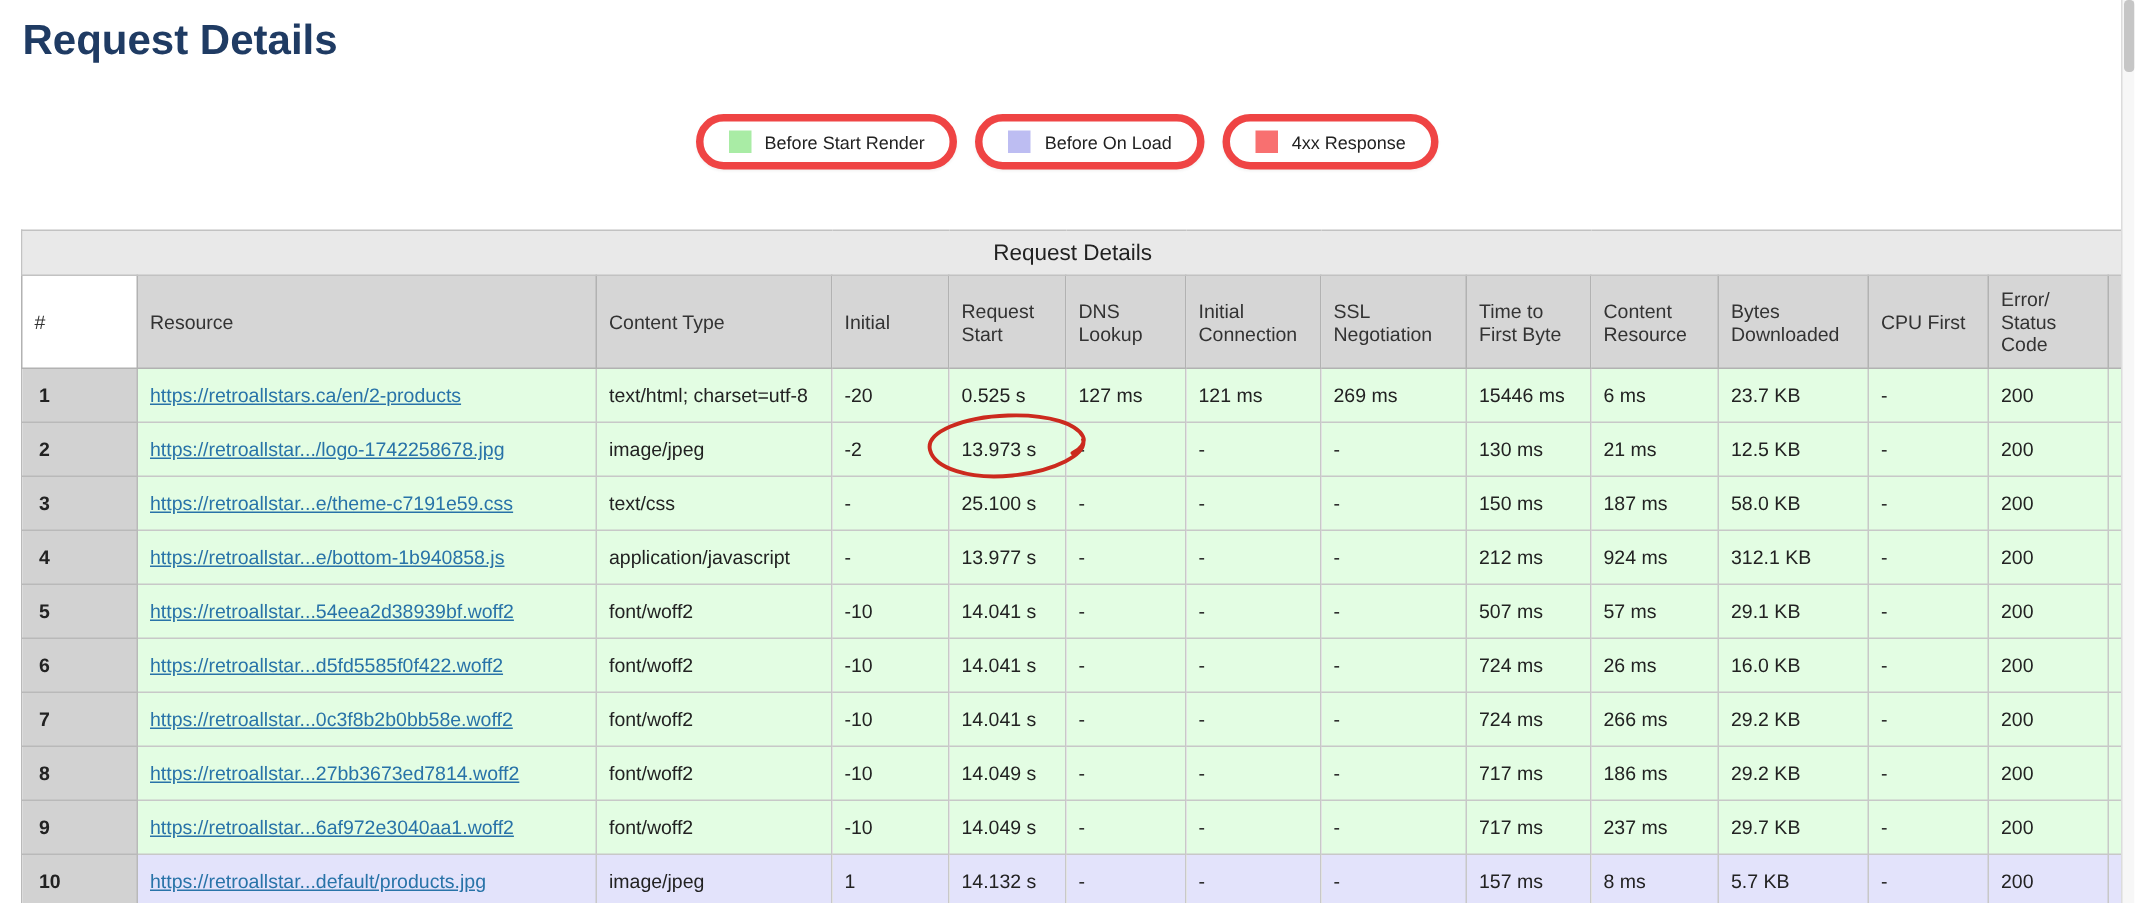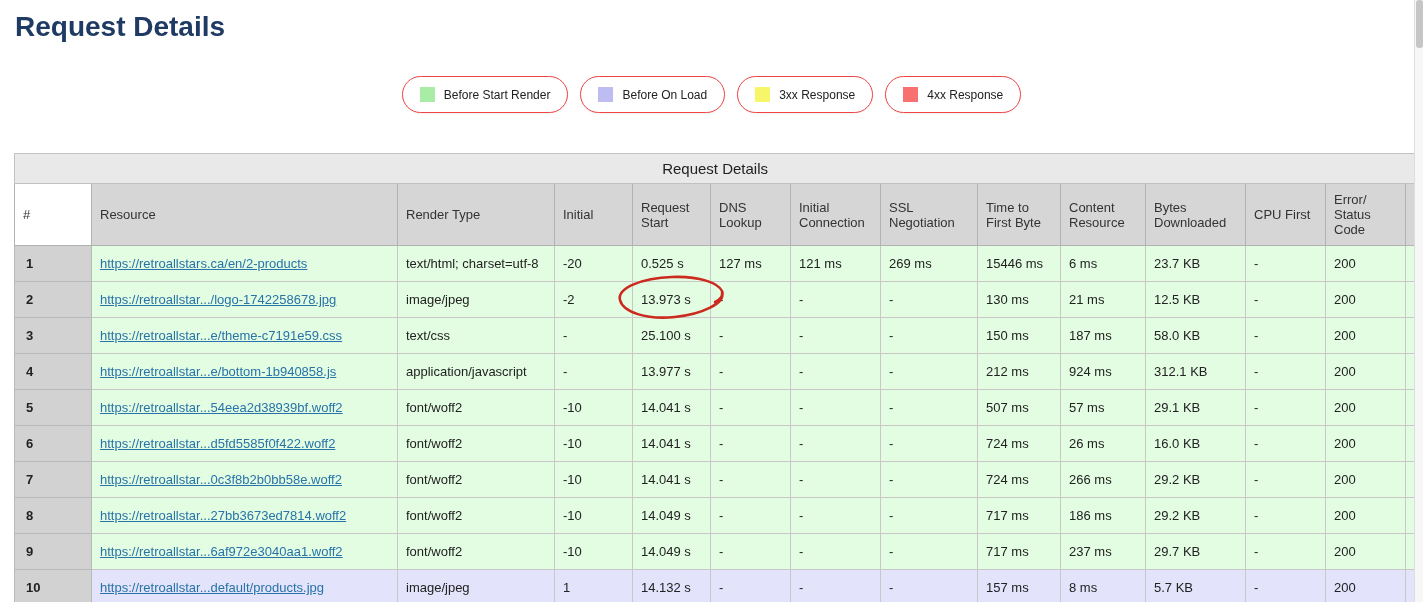--- a/index.html
+++ b/index.html
@@ -15,21 +15,21 @@
     font-size: 28px; line-height: 34px; font-weight: 700;
     color: var(--title-color, #1f3b63);
   }
   .legend {
     margin-top: 32px;
     display: flex; justify-content: center; align-items: center; gap: 12px;
   }
   .legend-pill {
     display: inline-flex; align-items: center; gap: 9px;
     height: 37px; padding: 0 17px;
-    background: #fff; border: 1px solid #ef4444; border-radius: 19px;
+    background: #fff; border: 5px solid #ef4444; border-radius: 19px;
     box-shadow: 0 1px 2px rgba(0,0,0,0.06);
   }
   .swatch { width: 15px; height: 15px; display: inline-block; }
   .legend-label { font-size: 12px; color: #222; white-space: nowrap; }
 
   .table-wrap { position: relative; margin: 40px 0 0 14px; width: 1401px; }
   table.req {
     border-collapse: collapse; table-layout: fixed;
     width: 1401px; font-size: 13px;
   }
@@ -83,24 +83,20 @@
 <h1 class="page-title">Request Details</h1>
 
 <div class="legend">
     <div class="legend-pill">
       <span class="swatch" style="background: rgb(169, 236, 165);"></span>
       <span class="legend-label">Before Start Render</span>
     </div>
     <div class="legend-pill">
       <span class="swatch" style="background: rgb(189, 189, 242);"></span>
       <span class="legend-label">Before On Load</span>
-    </div>
-    <div class="legend-pill">
-      <span class="swatch" style="background: rgb(246, 246, 104);"></span>
-      <span class="legend-label">3xx Response</span>
     </div>
     <div class="legend-pill">
       <span class="swatch" style="background: rgb(248, 112, 112);"></span>
       <span class="legend-label">4xx Response</span>
     </div>
   </div>
 
 <div class="table-wrap">
   <table class="req">
     <colgroup>
@@ -119,21 +115,21 @@
       <col style="width:80px">
         <col style="width:10px">
     </colgroup>
     <thead>
       <tr>
         <th class="table-title" colspan="14">Request Details</th>
       </tr>
       <tr class="col-headers">
           <th class="col-num-header">#</th>
           <th>Resource</th>
-          <th>Render Type</th>
+          <th>Content Type</th>
           <th>Initial</th>
           <th>Request Start</th>
           <th>DNS Lookup</th>
           <th>Initial Connection</th>
           <th>SSL Negotiation</th>
           <th>Time to First Byte</th>
           <th>Content Resource</th>
           <th>Bytes Downloaded</th>
           <th>CPU First</th>
           <th>Error/ Status Code</th>

